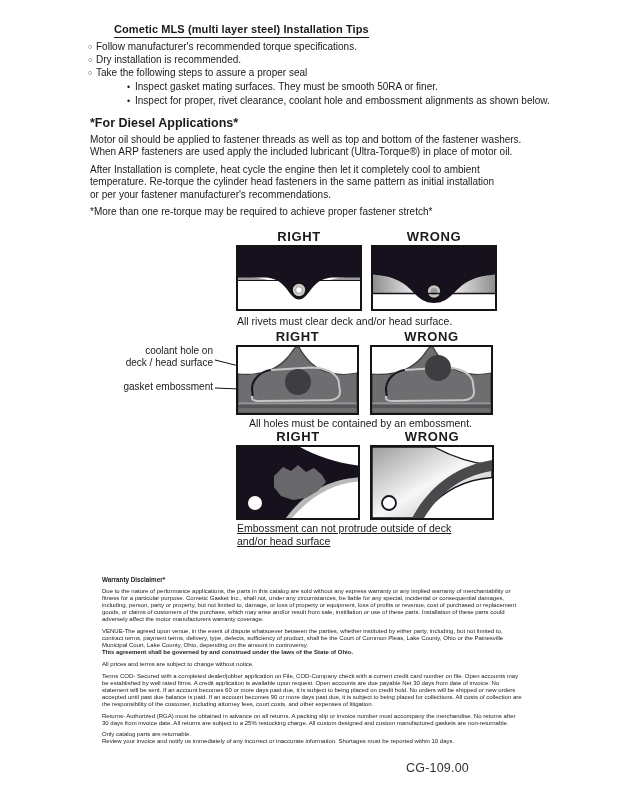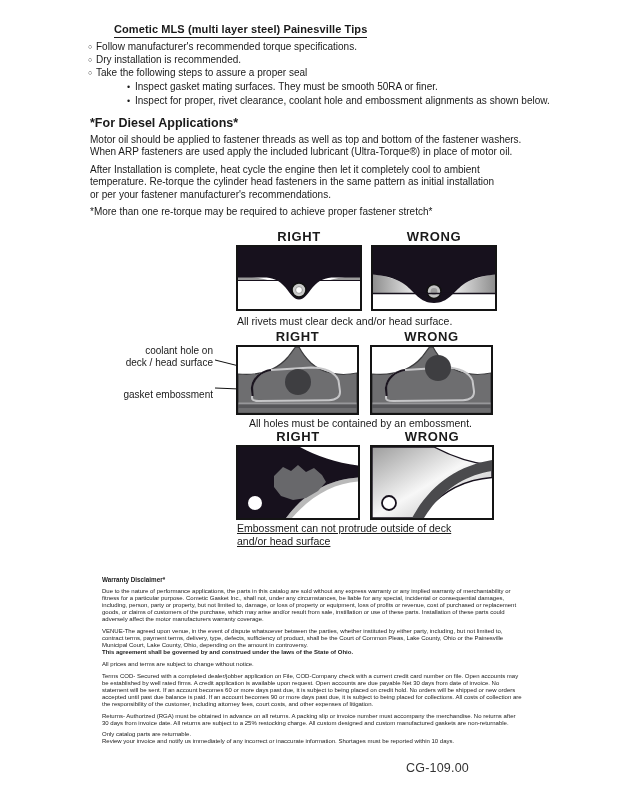--- a/index.html
+++ b/index.html
@@ -28,34 +28,34 @@
   .row1 .pair{gap:9px;} .row2 .pair{gap:11px;} .row3 .pair{gap:10px;}
   .cell{display:flex;flex-direction:column;align-items:center;}
   .lbl{font-size:13px;font-weight:bold;letter-spacing:.6px;height:16px;line-height:15px;}
   .box{border:2px solid #141414;line-height:0;background:#fff;}
   .cap{position:absolute;font-size:10.5px;line-height:12.5px;}
   .cap1{left:237px;top:86px;}
   .cap2{left:236px;top:88px;width:249px;text-align:center;}
   .cap3{left:237px;top:93px;text-decoration:underline;}
 
   .callout{position:absolute;font-size:10px;line-height:12.4px;text-align:right;width:106px;left:107px;}
-  .co1{top:16px;} .co2{top:52px;margin-top:8px;}
+  .co1{top:16px;} .co2{top:52px;}
   .lines-svg{position:absolute;left:0;top:0;}
 
   .warranty{left:102px;top:576px;width:420px;font-size:6px;line-height:7.1px;}
   .warranty h3{font-size:6.3px;margin:0 0 5px 0;}
   .warranty p{margin:0 0 4.5px 0;}
   .bold{font-weight:bold;}
 
   .footer{left:389px;top:761px;font-size:12.5px;color:#333;letter-spacing:.2px;margin-left:17px;}
 </style>
 </head>
 <body>
 
-<div class="abs title">Cometic MLS (multi layer steel) Painesville Tips</div>
+<div class="abs title">Cometic MLS (multi layer steel) Installation Tips</div>
 
 <div class="abs bullets">
   <div class="b-row"><span class="glyph">○</span><span>Follow manufacturer's recommended torque specifications.</span></div>
   <div class="b-row"><span class="glyph">○</span><span>Dry installation is recommended.</span></div>
   <div class="b-row"><span class="glyph">○</span><span>Take the following steps to assure a proper seal</span></div>
   <div class="b-row sub"><span class="glyph">•</span><span>Inspect gasket mating surfaces.  They must be smooth 50RA or finer.</span></div>
   <div class="b-row sub"><span class="glyph">•</span><span>Inspect for proper, rivet clearance, coolant hole and embossment alignments as shown below.</span></div>
 </div>
 
 <div class="abs diesel-h">*For Diesel Applications*</div>

